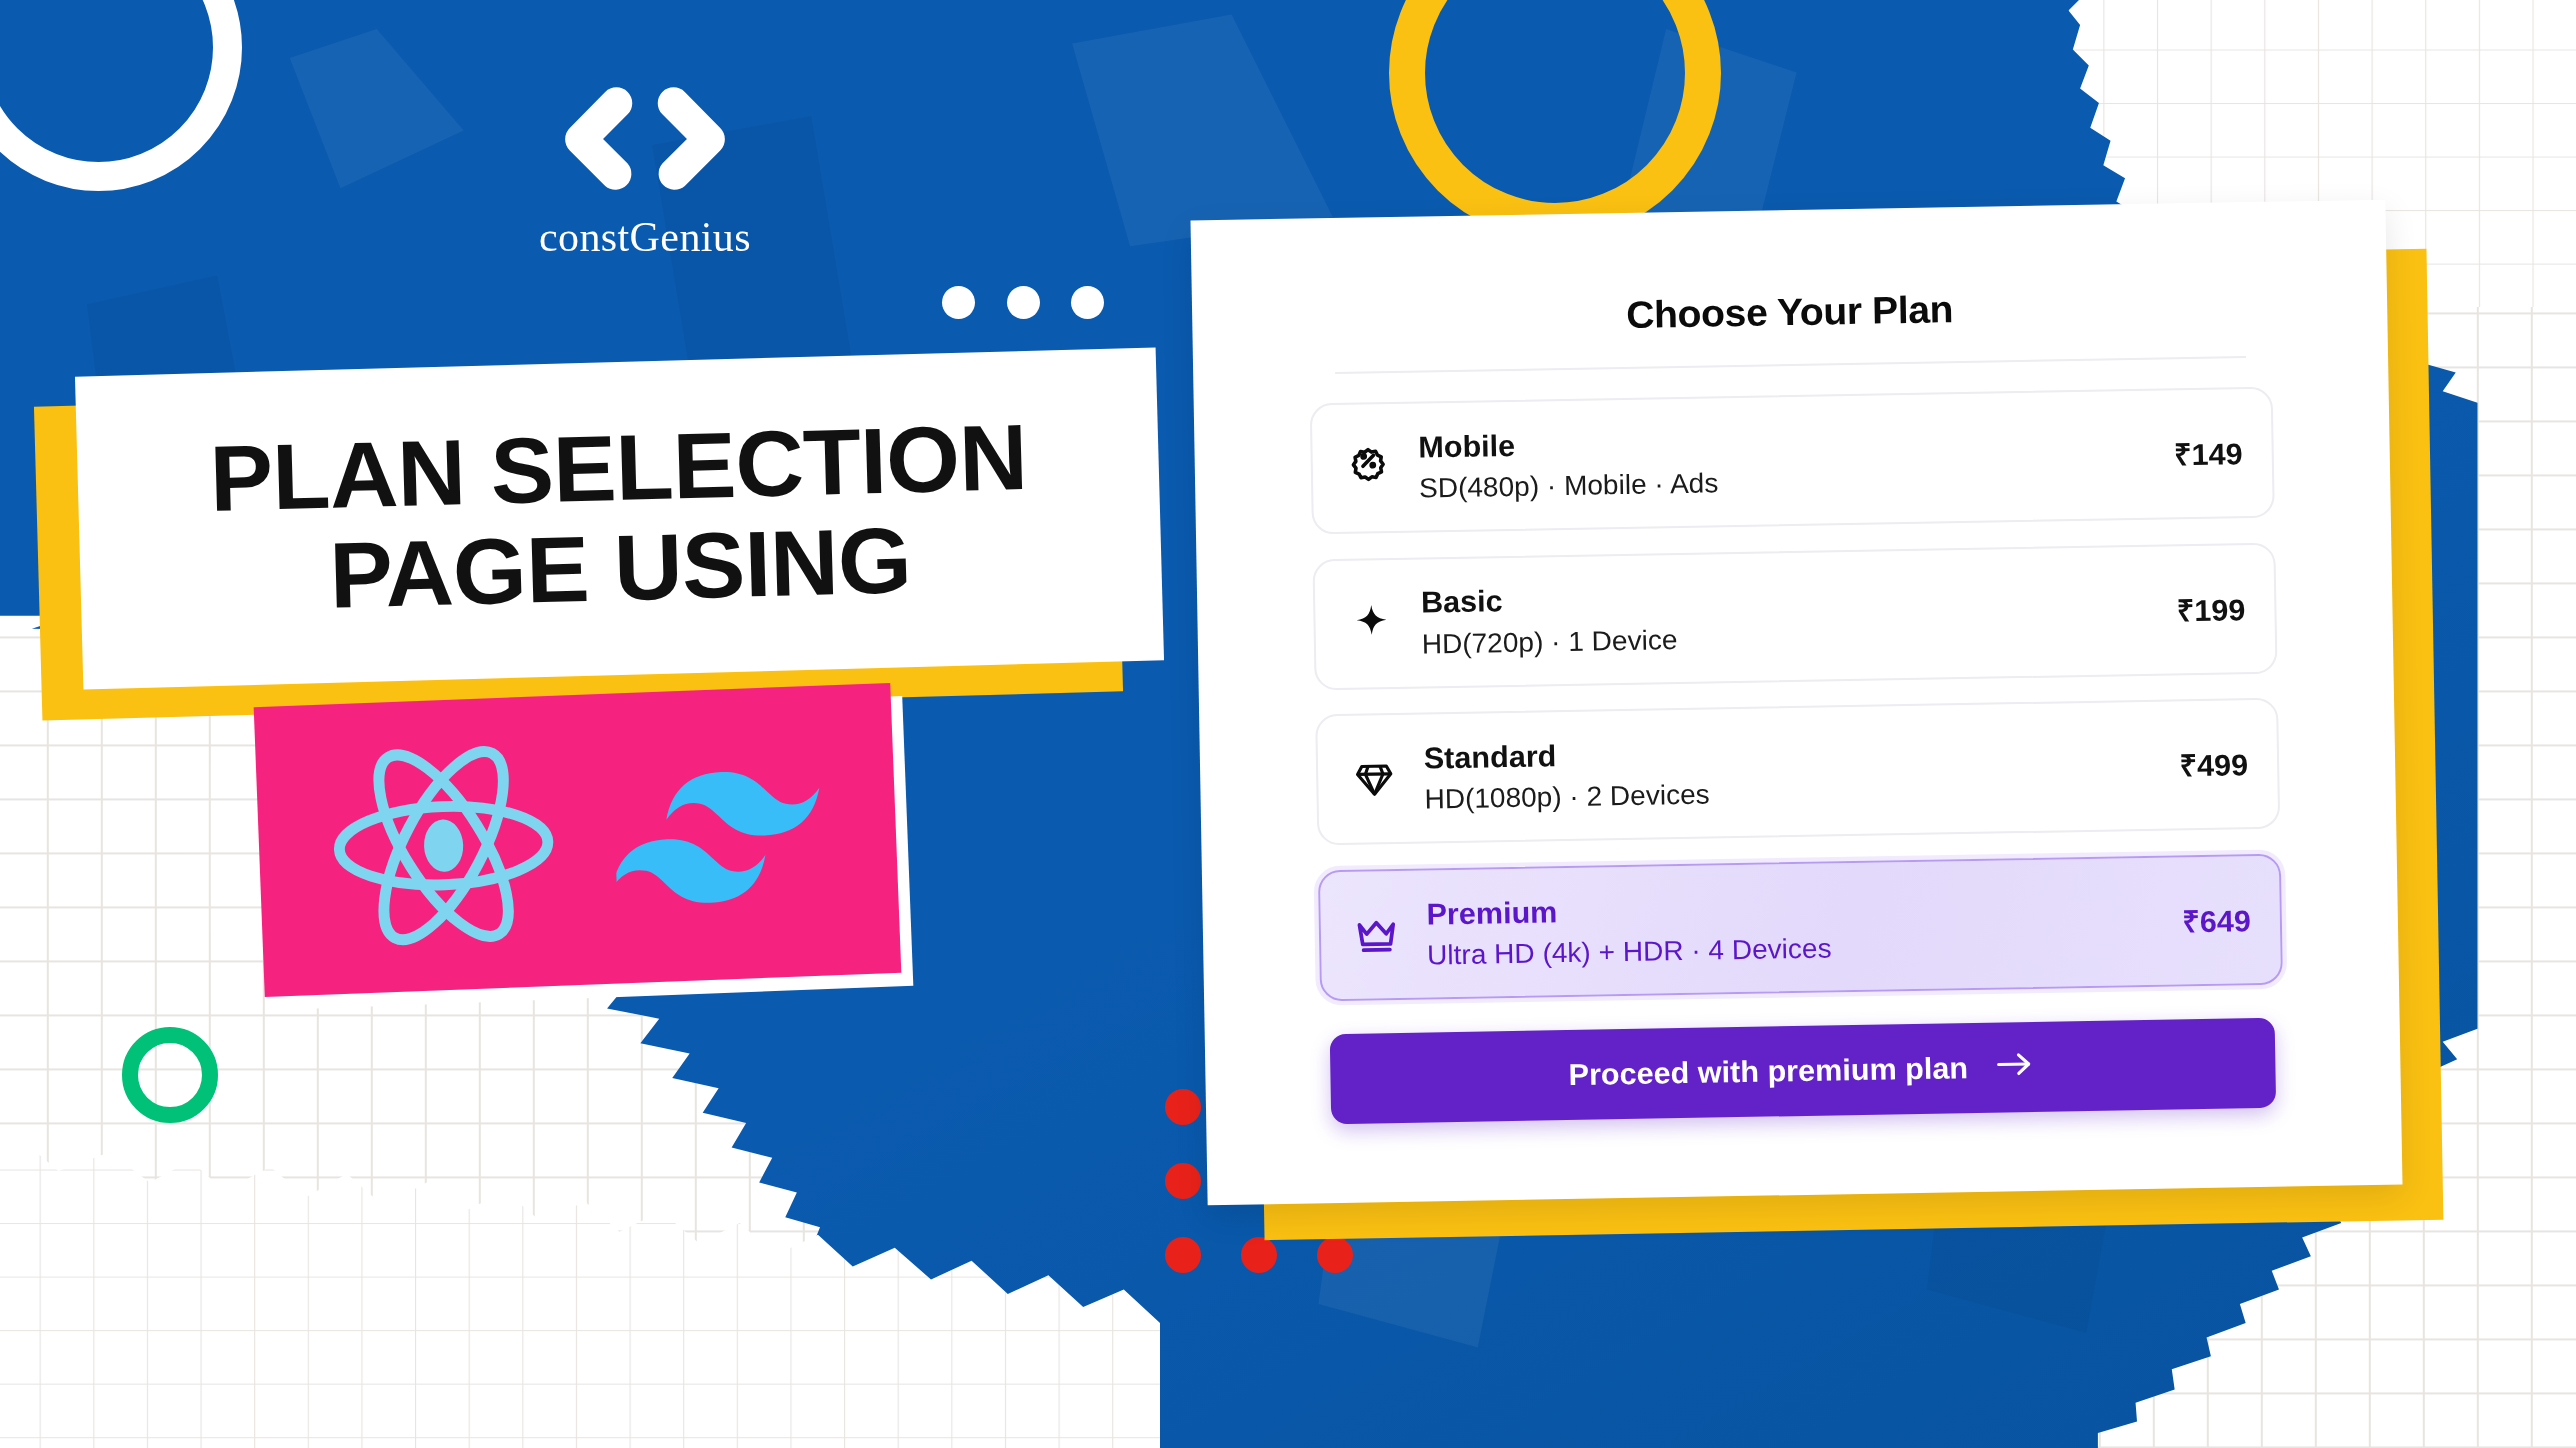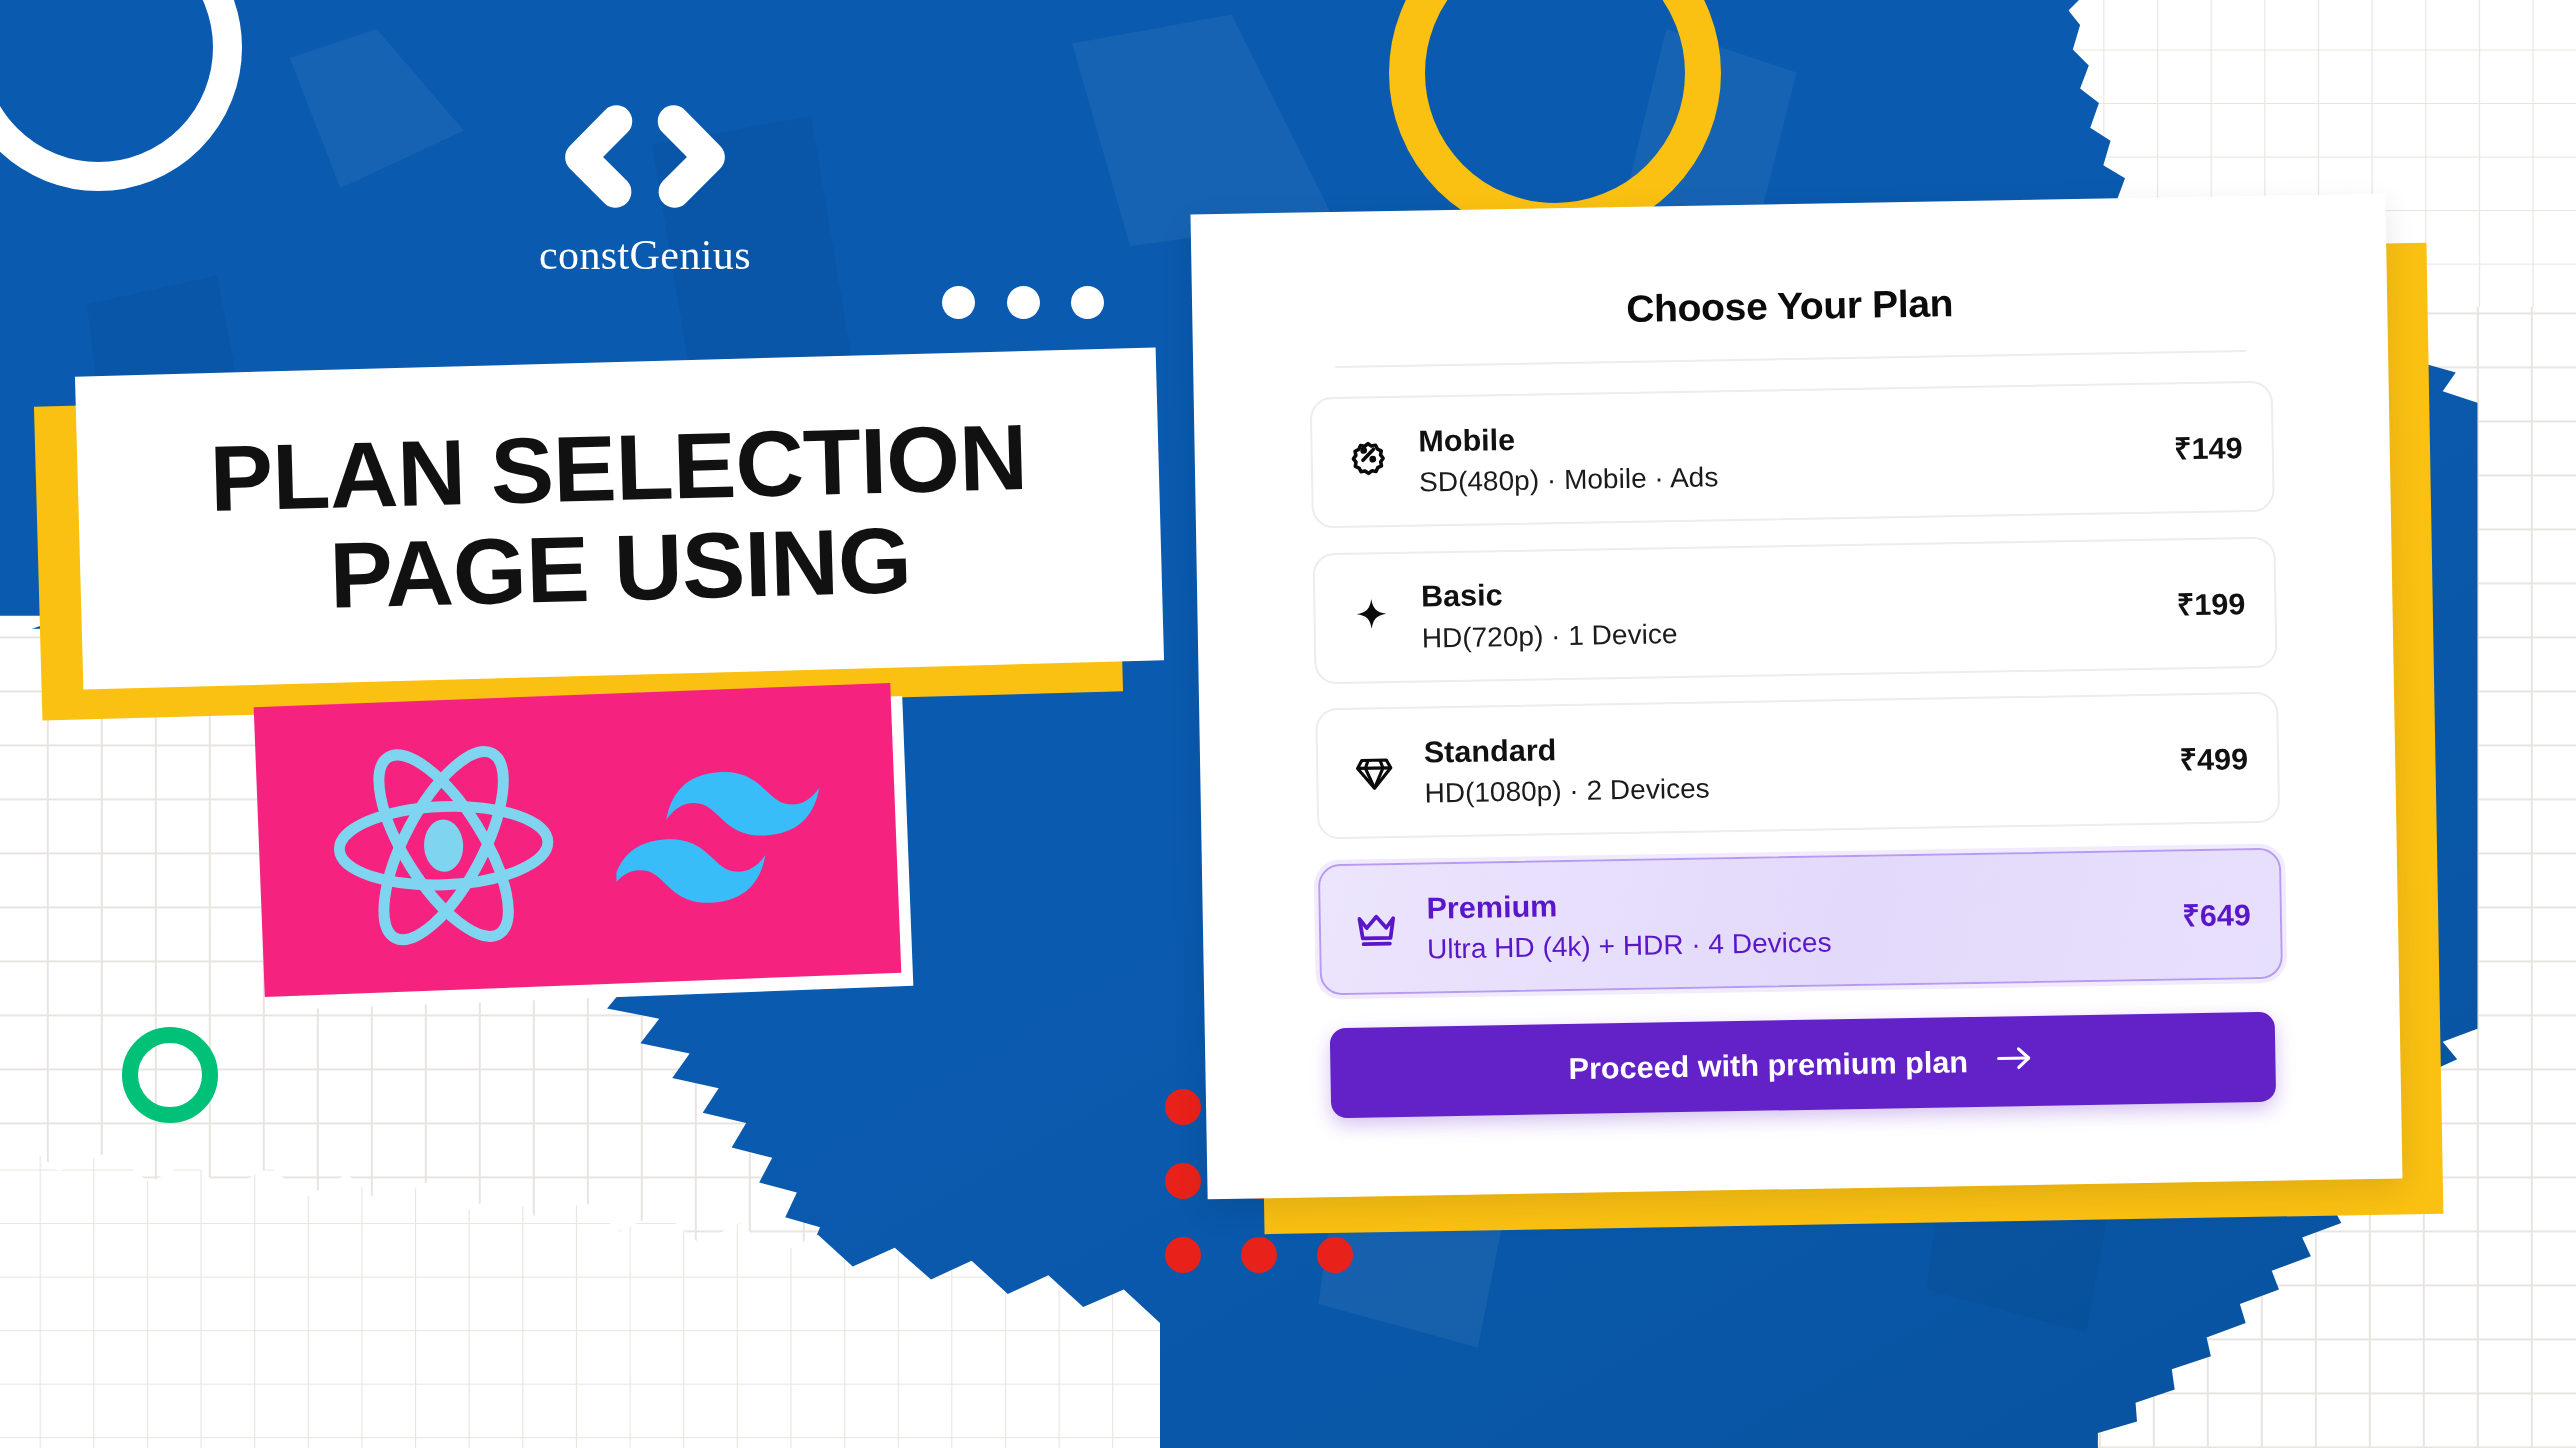--- a/index.html
+++ b/index.html
@@ -53,28 +53,28 @@
     position:absolute; left:11.6px; top:13px; width:637px; height:290px;
     background:#ffffff; transform:rotate(-2.2deg);
   }
   .tech-pink{
     position:absolute; left:0; top:0; width:637px; height:290px;
     background:#F5237F; transform:rotate(-2.2deg);
     display:flex; align-items:center; justify-content:center; gap:52px;
   }
 
   
-  .logo{ position:absolute; left:464px; top:94px; width:362px; text-align:center; }
+  .logo{ position:absolute; left:464px; top:76px; width:362px; text-align:center; }
   .logo-name{
     font-family:"Liberation Serif","DejaVu Serif", serif;
     color:#ffffff; font-size:42px; letter-spacing:0.4px; margin-top:11.6px;
   }
 
   
-  .cardstack{ position:absolute; left:1166px; top:189px; width:1376px; height:1072px; }
+  .cardstack{ position:absolute; left:1166px; top:195px; width:1376px; height:1072px; }
   .card-yellow{
     position:absolute; left:90px; top:64px; width:1179px; height:971px;
     background:#FAC012; transform:rotate(-1.0deg);
   }
   .card-white{
     position:absolute; left:33px; top:14.5px; width:1195px; height:985px;
     background:#ffffff; transform:rotate(-1.0deg);
     box-shadow:0 11.6px 33px rgba(0,0,0,.10);
   }
   .card-inner{ position:absolute; left:0; top:0; width:100%; height:100%; padding:81px 116px 0; }

